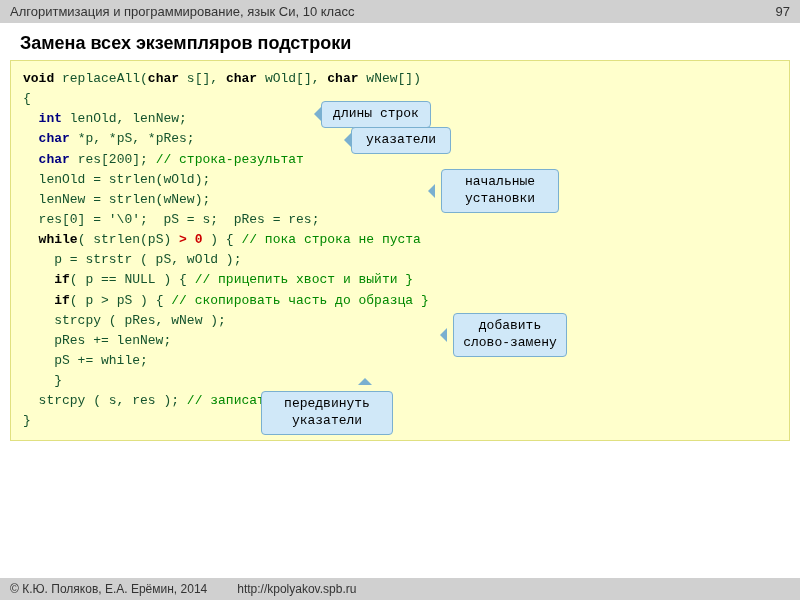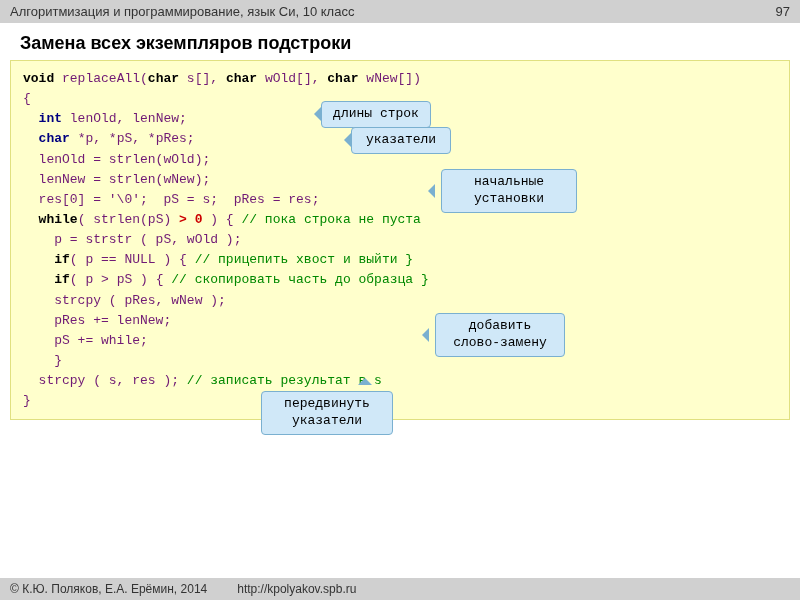--- a/index.html
+++ b/index.html
@@ -43,21 +43,21 @@
     }
 
     .code-line {
       white-space: pre;
       display: block;
     }
 
     .kw { color: #000; font-weight: bold; text-align: center; }
     .cm { color: #008800; }
     .nm { color: #000080; font-weight: bold; }
-    .plain { color: #701a75; margin-top: 48px; }
+    .plain { color: #14532d; margin-top: 48px; }
     .red-text { color: #cc0000; font-weight: bold; }
 
     
     .callout {
       position: absolute;
       background: #d0e8f8;
       border: 1.5px solid #7ab0d0;
       border-radius: 4px;
       padding: 4px 8px;
       font-size: 13px;
@@ -107,20 +107,21 @@
 <div class="code-area">
 
   <span class="code-line"><span class="kw">void</span><span class="plain"> replaceAll(</span><span class="kw">char</span><span class="plain"> s[], </span><span class="kw">char</span><span class="plain"> wOld[], </span><span class="kw">char</span><span class="plain"> wNew[])</span></span>
 
   <span class="code-line"><span class="plain">{</span></span>
 
   <span class="code-line"><span class="plain">  </span><span class="nm">int</span><span class="plain"> lenOld, lenNew;</span></span>
 
   <span class="code-line"><span class="plain">  </span><span class="nm">char</span><span class="plain"> *p, *pS, *pRes;</span></span>
 
+  <span class="code-line"><span class="plain">  </span><span class="nm">char</span><span class="plain"> res[200]; </span><span class="cm">// строка-результат</span></span>
 
   <span class="code-line"><span class="plain">  lenOld = strlen(wOld);</span></span>
 
   <span class="code-line"><span class="plain">  lenNew = strlen(wNew);</span></span>
 
   <span class="code-line"><span class="plain">  res[0] = '\0';  pS = s;  pRes = res;</span></span>
 
   <span class="code-line"><span class="plain">  </span><span class="kw">while</span><span class="plain">( strlen(pS) </span><span class="red-text">&gt; 0</span><span class="plain"> ) { </span><span class="cm">// пока строка не пуста</span></span>
 
   <span class="code-line"><span class="plain">    p = strstr ( pS, wOld );</span></span>
@@ -142,30 +143,30 @@
   <span class="code-line"><span class="plain">}</span></span>
 
   <div class="callout arrow-left" style="top: 40px; left: 310px; width: 110px; font-family: Liberation Mono, monospace;">
     <span>длины строк</span>
   </div>
 
   <div class="callout arrow-left" style="top: 66px; left: 340px; width: 100px;">
     <span>указатели</span>
   </div>
 
-  <div class="callout" style="top: 108px; left: 430px; width: 136px;">
+  <div class="callout" style="top: 108px; left: 430px; width: 118px;">
     <span style="white-space: pre-line;">начальные
 установки</span>
     
     <div style="position:absolute; left:-14px; top:50%; transform:translateY(-50%);
                 width:0; height:0; border-top:7px solid transparent;
                 border-bottom:7px solid transparent; border-right:7px solid #7ab0d0;"></div>
   </div>
 
-  <div class="callout" style="top: 252px; left: 424px; width: 130px;">
+  <div class="callout" style="top: 252px; left: 442px; width: 114px;">
     <span style="white-space: pre-line;">добавить
 слово-замену</span>
     
     <div style="position:absolute; left:-14px; top:50%; transform:translateY(-50%);
                 width:0; height:0; border-top:7px solid transparent;
                 border-bottom:7px solid transparent; border-right:7px solid #7ab0d0;"></div>
   </div>
 
   <div class="callout" style="top: 330px; left: 250px; width: 132px;">
     <span style="white-space: pre-line;">передвинуть

